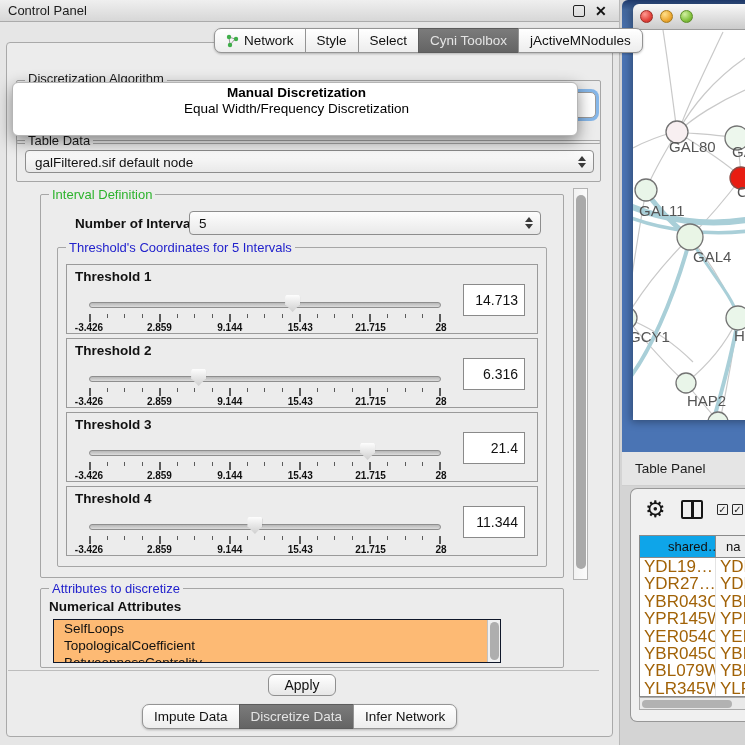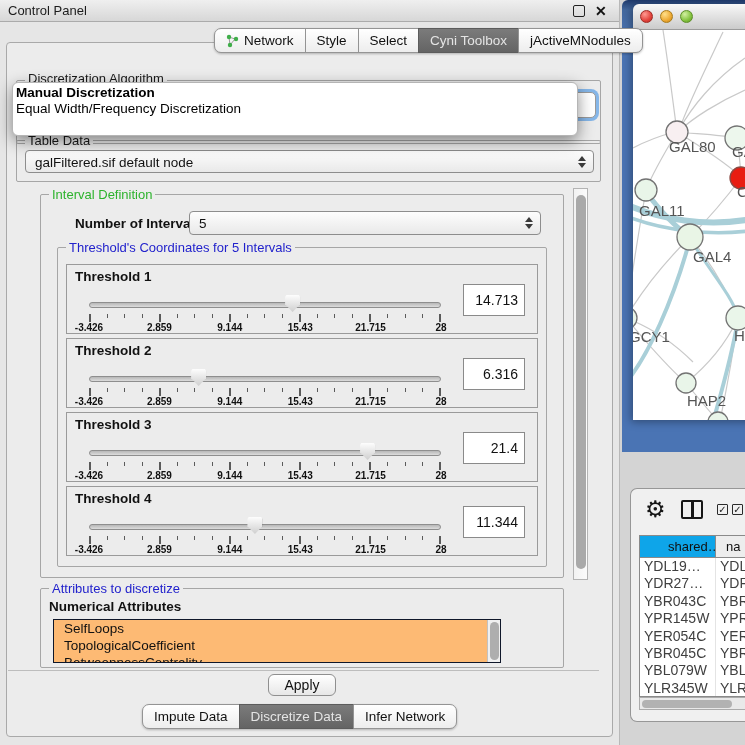--- a/index.html
+++ b/index.html
@@ -37,21 +37,21 @@
   .gt-blue  { color:#2222cc; }
 
   
   #algo-combo-focus { position:absolute; left:552px; top:92px; width:44px; height:26px;
     background:#fff; border:1px solid #9a9a9a; border-radius:5px; box-shadow:0 0 0 3px #85b6e8; z-index:5; }
 
   
   #algo-popup { position:absolute; left:12px; top:82px; width:566px; height:54px; background:#fff;
     border:1px solid #b5b5b5; border-radius:6px; box-shadow:0 5px 16px rgba(0,0,0,.45); z-index:30; padding-top:2px; }
   #algo-popup .ph { text-align:center; color:#b9b9b9; font-size:13.5px; height:18px; }
-  #algo-popup .opt { font-size:13.5px; color:#000; padding-left:3px; height:16px; line-height:16px; cursor:pointer; }
+  #algo-popup .opt { font-size:13.5px; color:#000; padding-left:3px; height:16px; line-height:16px; cursor:pointer;text-align:center; }
   #algo-popup .opt.b { font-weight:bold; }
 
   
   .combo { position:absolute; background:linear-gradient(#fdfdfd,#e9e9e9); border:1px solid #8d8d8d;
     border-radius:4px; font-size:13.5px; color:#111; cursor:pointer; }
   .combo .cv { position:absolute; left:9px; top:50%; transform:translateY(-50%); white-space:nowrap; }
   .spin { position:absolute; right:7px; top:50%; transform:translateY(-50%); width:8px; height:12px; }
   .spin i { position:absolute; left:0; width:0; height:0; border-left:4px solid transparent; border-right:4px solid transparent; }
   .spin .up { top:0; border-bottom:5px solid #3a3a3a; }
   .spin .dn { bottom:0; border-top:5px solid #3a3a3a; }
@@ -118,21 +118,21 @@
   .chk { position:absolute; top:15px; width:11px; height:11px; border:1.6px solid #2a2a2a; border-radius:1px;
     font-size:10px; line-height:9px; text-align:center; color:#222; cursor:pointer; }
   #chk1 { left:86px; } #chk2 { left:101px; }
   #tp-table { position:absolute; left:8px; top:46px; width:107px; height:162px; background:#fff;
     border:1px solid #8a8a8a; border-right:none; overflow:hidden; }
   #tp-thead { display:flex; height:22px; border-bottom:1px solid #8a8a8a; }
   .th { font-size:13px; color:#111; line-height:21px; cursor:pointer; }
   .th.c1 { width:76px; background:#0ea5e9; border-right:1px solid #8a8a8a; text-align:center;padding-left:28px; }
   .th.c2 { flex:1; background:#ededed; padding-left:10px; }
   .tr { display:flex; height:17.4px; cursor:pointer; }
-  .td { font-size:14px; color:#404040; line-height:17px; white-space:nowrap; overflow:hidden; }
+  .td { font-size:17px; color:#a16207; line-height:17px; white-space:nowrap; overflow:hidden; }
   .td.c1 { width:76px; padding-left:4px; border-right:1px solid #e4e4e4; }
   .td.c2 { flex:1; padding-left:4px; }
   #tp-hscroll { position:absolute; left:8px; top:208px; width:107px; height:13px;
     background:#e9e9e9; border:1px solid #ababab; border-right:none; }
   #tp-hthumb { position:absolute; left:2px; top:1.5px; width:90px; height:8px; background:#b2b2b2; border-radius:5px; cursor:pointer; }
 </style>
 </head>
 <body>
 
 <div id="screen">
@@ -459,20 +459,23 @@
             <text x="60" y="232">GAL4</text>
             <text x="-4" y="312">GCY1</text>
             <text x="101" y="311">H</text>
             <text x="54" y="376">HAP2</text>
           </g>
         </svg>
       </div>
     </div>
   </div>
 
+  <div id="tp-header">
+    <span id="tp-title">Table Panel</span>
+  </div>
   <div id="tp-window">
     <div id="tp-toolbar">
       <span id="gear-ico">⚙</span>
       <span id="split-ico">
           <i></i>
         </span>
       <span class="chk" id="chk1">✓</span>
       <span class="chk" id="chk2">✓</span>
     </div>
     <div id="tp-table">

